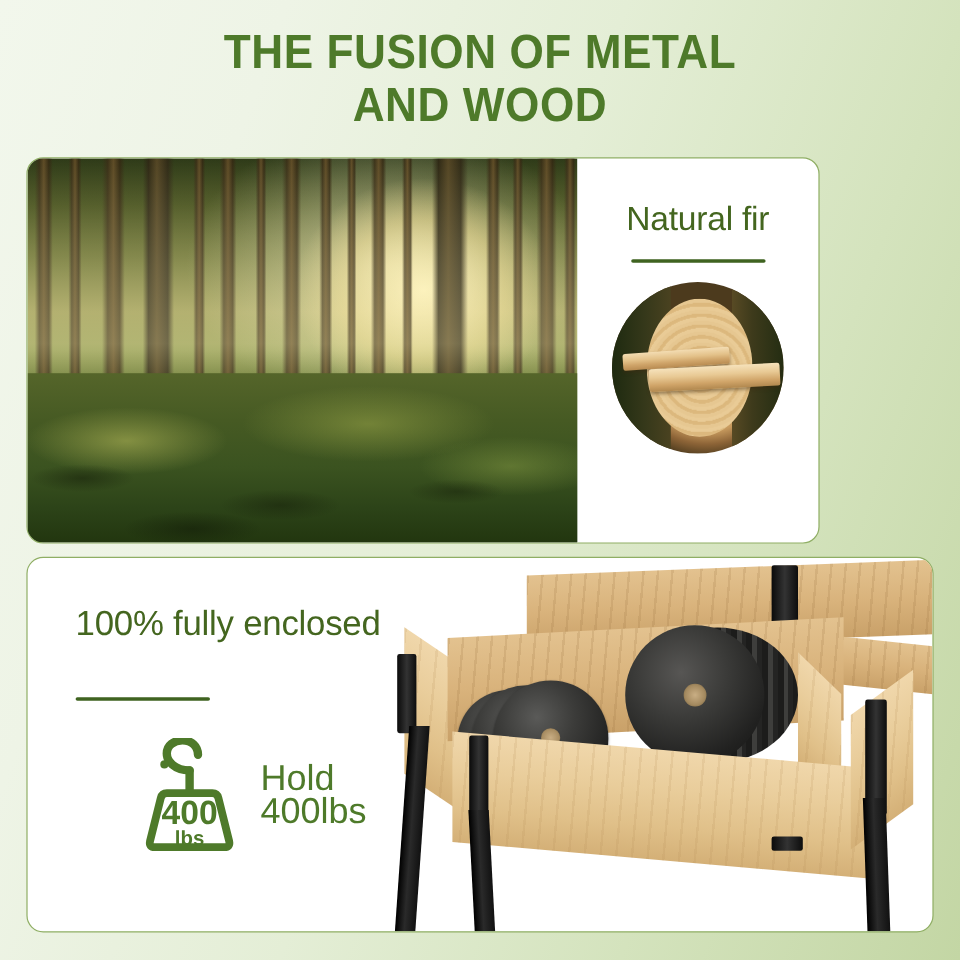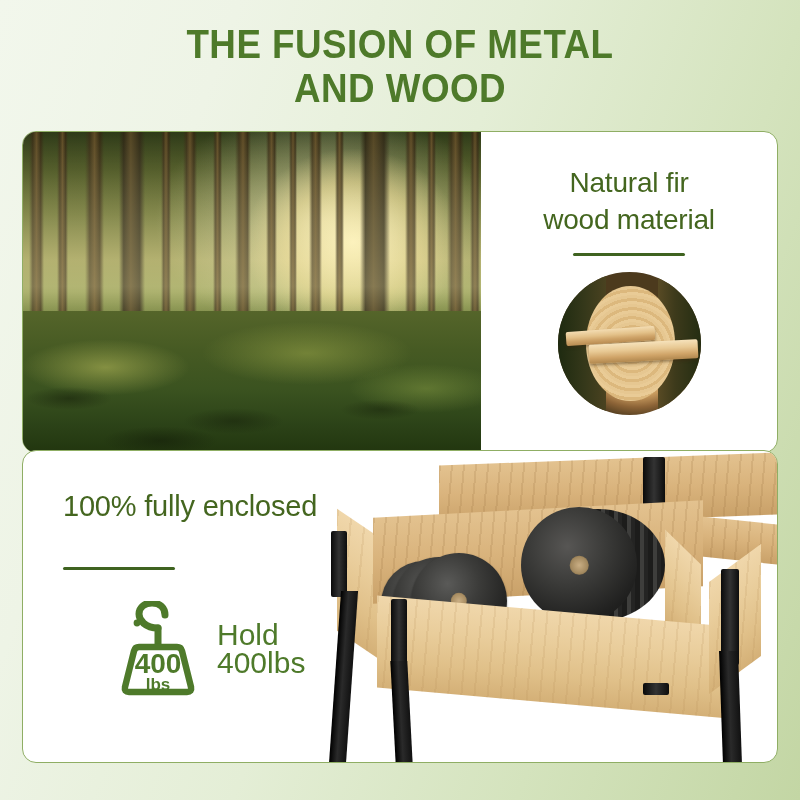--- a/index.html
+++ b/index.html
@@ -27,22 +27,22 @@
   }
 
   
   .card{
     position:absolute;
     background:#ffffff;
     border:1.5px solid #8fae64;
     border-radius:14px;
     overflow:hidden;
   }
-  #card-top{ left:22px; top:131px; width:756px; height:322px; }
-  #card-bottom{ left:22px; top:450px; width:756px; height:313px; }
+  #card-top{ left:22px; top:131px; width:661px; height:322px; }
+  #card-bottom{ left:22px; top:464px; width:756px; height:313px; }
 
   
   .forest{
     position:absolute; left:0; top:0; width:458px; height:100%;
     background:
       
       radial-gradient(ellipse 150px 130px at 330px 110px, rgba(255,244,190,.95) 0%, rgba(255,230,150,.45) 45%, rgba(255,230,150,0) 72%),
       radial-gradient(ellipse 240px 170px at 300px 90px, rgba(255,250,215,.55) 0%, rgba(255,250,215,0) 70%),
       
       linear-gradient(180deg,#2e3a18 0%,#47521f 12%,#6d7435 26%,#9a9a55 40%, #8f9a52 50%, #5c6f2e 62%, #3f5722 76%, #2c4418 92%, #243a14 100%);
@@ -218,21 +218,20 @@
       <div class="trunk" style="left:424px; width:17px; height:74%;"></div>
       <div class="trunk" style="left:447px; width:10px; height:68%;"></div>
     </div>
     <div class="forest-haze"></div>
     <div class="forest-ground"></div>
   </div>
 
   <div class="top-right">
     <div class="head-text">
       <div>Natural fir</div>
-      <div>wood material</div>
     </div>
     <div class="rule r-top"></div>
 
     <div class="wood-circle">
       <div class="bark-l"></div>
       <div class="bark-r"></div>
       <div class="logface"></div>
       <div class="plank p1"></div>
       <div class="plank p2"></div>
     </div>

